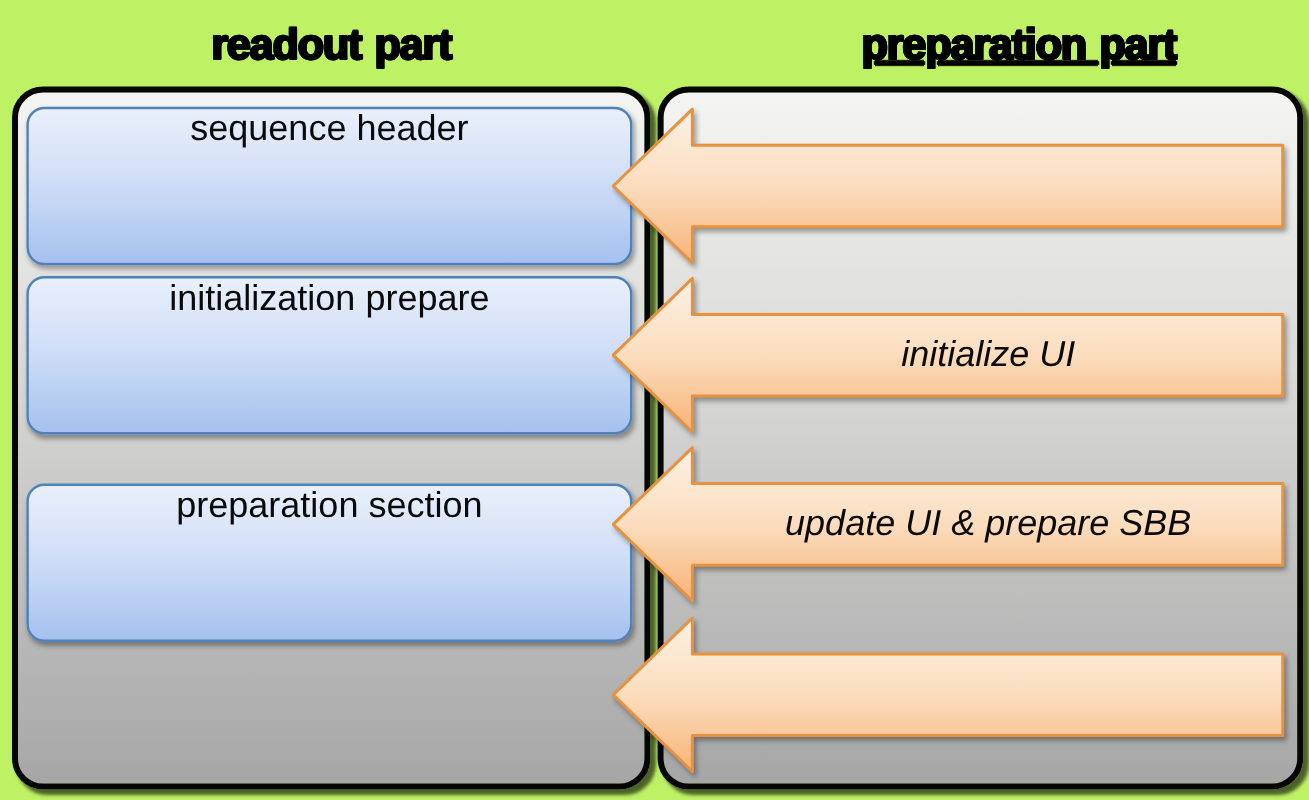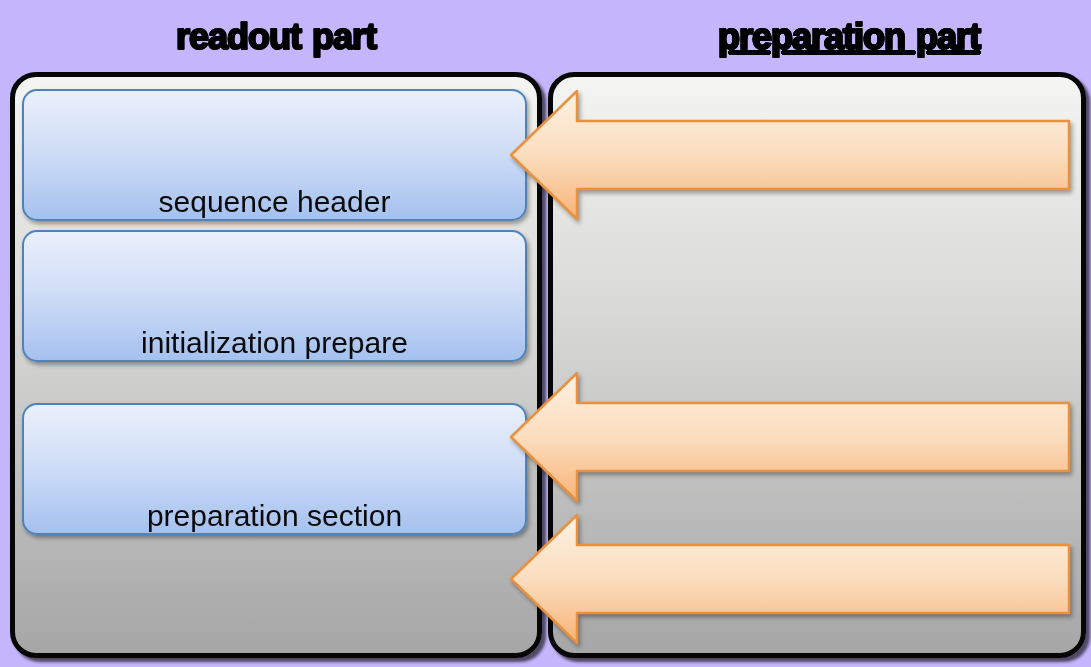--- a/index.html
+++ b/index.html
@@ -5,21 +5,21 @@
   html, body { margin: 0; padding: 0; }
   body {
     width: 1091px; height: 667px;
     background: #878787;
     font-family: "Liberation Sans", sans-serif;
     overflow: hidden;
   }
   .stage {
     position: relative;
     width: 1091px; height: 667px;
-    background: #c4b5fd;
+    background: #bef264;
   }
 
   
   .col-title {
     position: absolute;
     top: 12px;
     height: 50px;
     display: flex; align-items: center; justify-content: center;
     font-size: 36px;
     font-weight: bold;
@@ -47,21 +47,21 @@
 
   
   .flow-box {
     position: absolute;
     left: 22px; width: 505px; height: 132px;
     box-sizing: border-box;
     border: 2px solid #4f81bb;
     border-radius: 15px;
     background: linear-gradient(to bottom, #eaf0fb 0%, #cddcf6 50%, #a5c1ef 100%);
     box-shadow: 2px 3px 4px rgba(0,0,0,0.35);
-    display: flex; align-items: flex-end; justify-content: center;
+    display: flex; align-items: flex-start; justify-content: center;
     z-index: 2;
   }
   .flow-box.r1 { top: 89px; }
   .flow-box.r2 { top: 230px; }
   .flow-box.r3 { top: 371px; margin-top: 32px; }
   .flow-box.r4 { top: 513px; }
   .flow-box .box-label {
     font-size: 30px;
     color: #0a0a0a;
   }
@@ -121,25 +121,32 @@
   <div class="flow-box r3">
     <span class="box-label">preparation section</span>
   </div>
 
   <div class="arrow-row r1">
     <svg class="arrow-shape" viewBox="0 0 562 134">
       <polygon points="1,67 67,3 67,33 559,33 559,101 67,101 67,131" fill="url(#arrowGrad)" stroke="#E8913E" stroke-width="2.5" stroke-linejoin="round"></polygon>
     </svg>
   </div>
 
+  <div class="arrow-row r2">
+    <svg class="arrow-shape" viewBox="0 0 562 134">
+      <polygon points="1,67 67,3 67,33 559,33 559,101 67,101 67,131" fill="url(#arrowGrad)" stroke="#E8913E" stroke-width="2.5" stroke-linejoin="round"></polygon>
+    </svg>
+    <div class="arrow-label">initialize UI</div>
+  </div>
 
   <div class="arrow-row r3">
     <svg class="arrow-shape" viewBox="0 0 562 134">
       <polygon points="1,67 67,3 67,33 559,33 559,101 67,101 67,131" fill="url(#arrowGrad)" stroke="#E8913E" stroke-width="2.5" stroke-linejoin="round"></polygon>
     </svg>
+    <div class="arrow-label">update UI &amp; prepare SBB</div>
   </div>
 
   <div class="arrow-row r4">
     <svg class="arrow-shape" viewBox="0 0 562 134">
       <polygon points="1,67 67,3 67,33 559,33 559,101 67,101 67,131" fill="url(#arrowGrad)" stroke="#E8913E" stroke-width="2.5" stroke-linejoin="round"></polygon>
     </svg>
   </div>
 
 </div>
 

